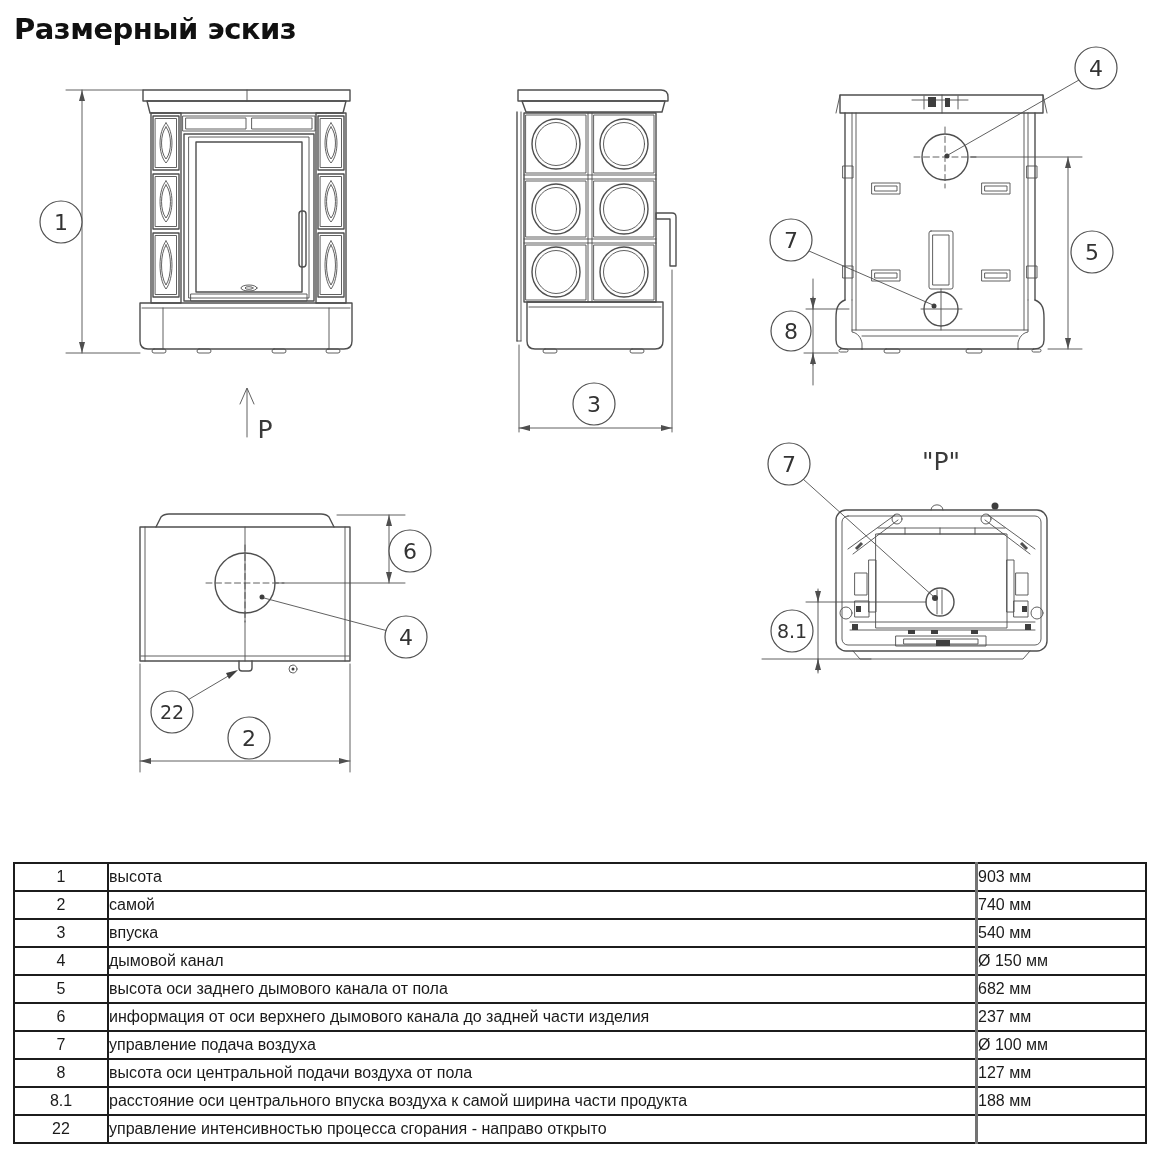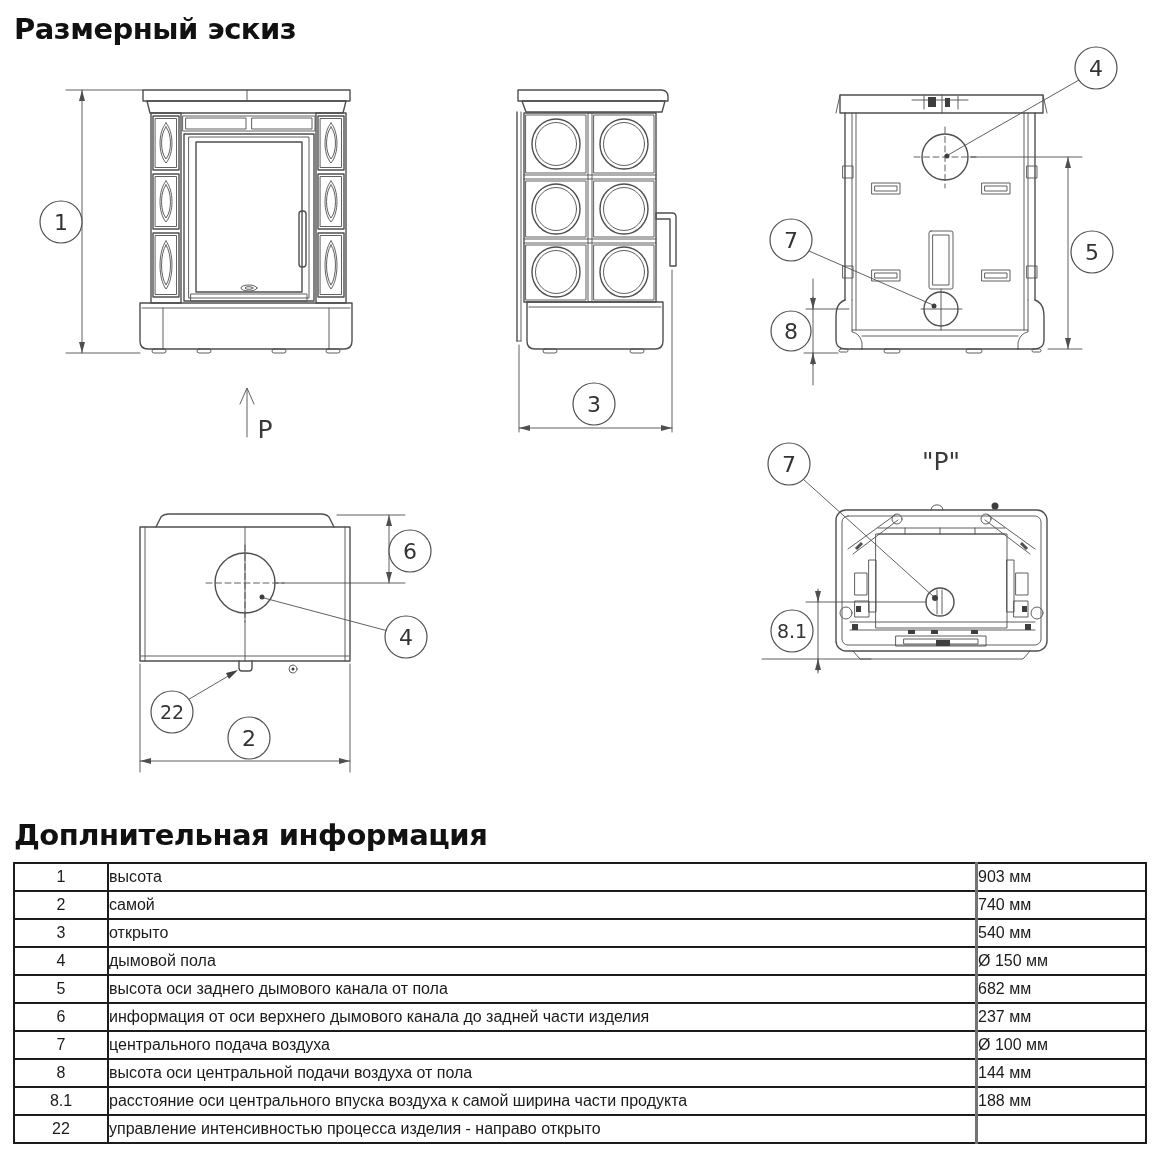--- a/index.html
+++ b/index.html
@@ -372,70 +372,69 @@
         <line class="t" x1="762" y1="659" x2="871" y2="659"></line>
         <line class="t" x1="818" y1="589" x2="818" y2="673"></line>
         <line class="t" x1="818" y1="591" x2="818" y2="602" marker-end="url(#arw)"></line>
         <line class="t" x1="818" y1="671" x2="818" y2="659" marker-end="url(#arw)"></line>
         <circle class="co-c" cx="792" cy="631" r="21"></circle>
         <text class="co-sm" x="792" y="638">8.1</text>
       </g>
     </g>
   </svg>
 
-  <h1 class="h-title" id="info-title">Доплнительная информация</h1>
 
   <table class="info">
     <tbody>
       <tr>
         <td class="c-num">1</td>
         <td class="c-desc">высота</td>
         <td class="c-val">903 мм</td>
       </tr>
       <tr>
         <td class="c-num">2</td>
         <td class="c-desc">самой</td>
         <td class="c-val">740 мм</td>
       </tr>
       <tr>
         <td class="c-num">3</td>
-        <td class="c-desc">открыто</td>
+        <td class="c-desc">впуска</td>
         <td class="c-val">540 мм</td>
       </tr>
       <tr>
         <td class="c-num">4</td>
-        <td class="c-desc">дымовой пола</td>
+        <td class="c-desc">дымовой канал</td>
         <td class="c-val">Ø 150 мм</td>
       </tr>
       <tr>
         <td class="c-num">5</td>
         <td class="c-desc">высота оси заднего дымового канала от пола</td>
         <td class="c-val">682 мм</td>
       </tr>
       <tr>
         <td class="c-num">6</td>
         <td class="c-desc">информация от оси верхнего дымового канала до задней части изделия</td>
         <td class="c-val">237 мм</td>
       </tr>
       <tr>
         <td class="c-num">7</td>
-        <td class="c-desc">центрального подача воздуха</td>
+        <td class="c-desc">управление подача воздуха</td>
         <td class="c-val">Ø 100 мм</td>
       </tr>
       <tr>
         <td class="c-num">8</td>
         <td class="c-desc">высота оси центральной подачи воздуха от пола</td>
-        <td class="c-val">144 мм</td>
+        <td class="c-val">127 мм</td>
       </tr>
       <tr>
         <td class="c-num">8.1</td>
         <td class="c-desc">расстояние оси центрального впуска воздуха к самой ширина части продукта</td>
         <td class="c-val">188 мм</td>
       </tr>
       <tr>
         <td class="c-num">22</td>
-        <td class="c-desc">управление интенсивностью процесса изделия - направо открыто</td>
+        <td class="c-desc">управление интенсивностью процесса сгорания - направо открыто</td>
         <td class="c-val"></td>
       </tr>
     </tbody>
   </table>
 
 </div>
 
 </body></html>

